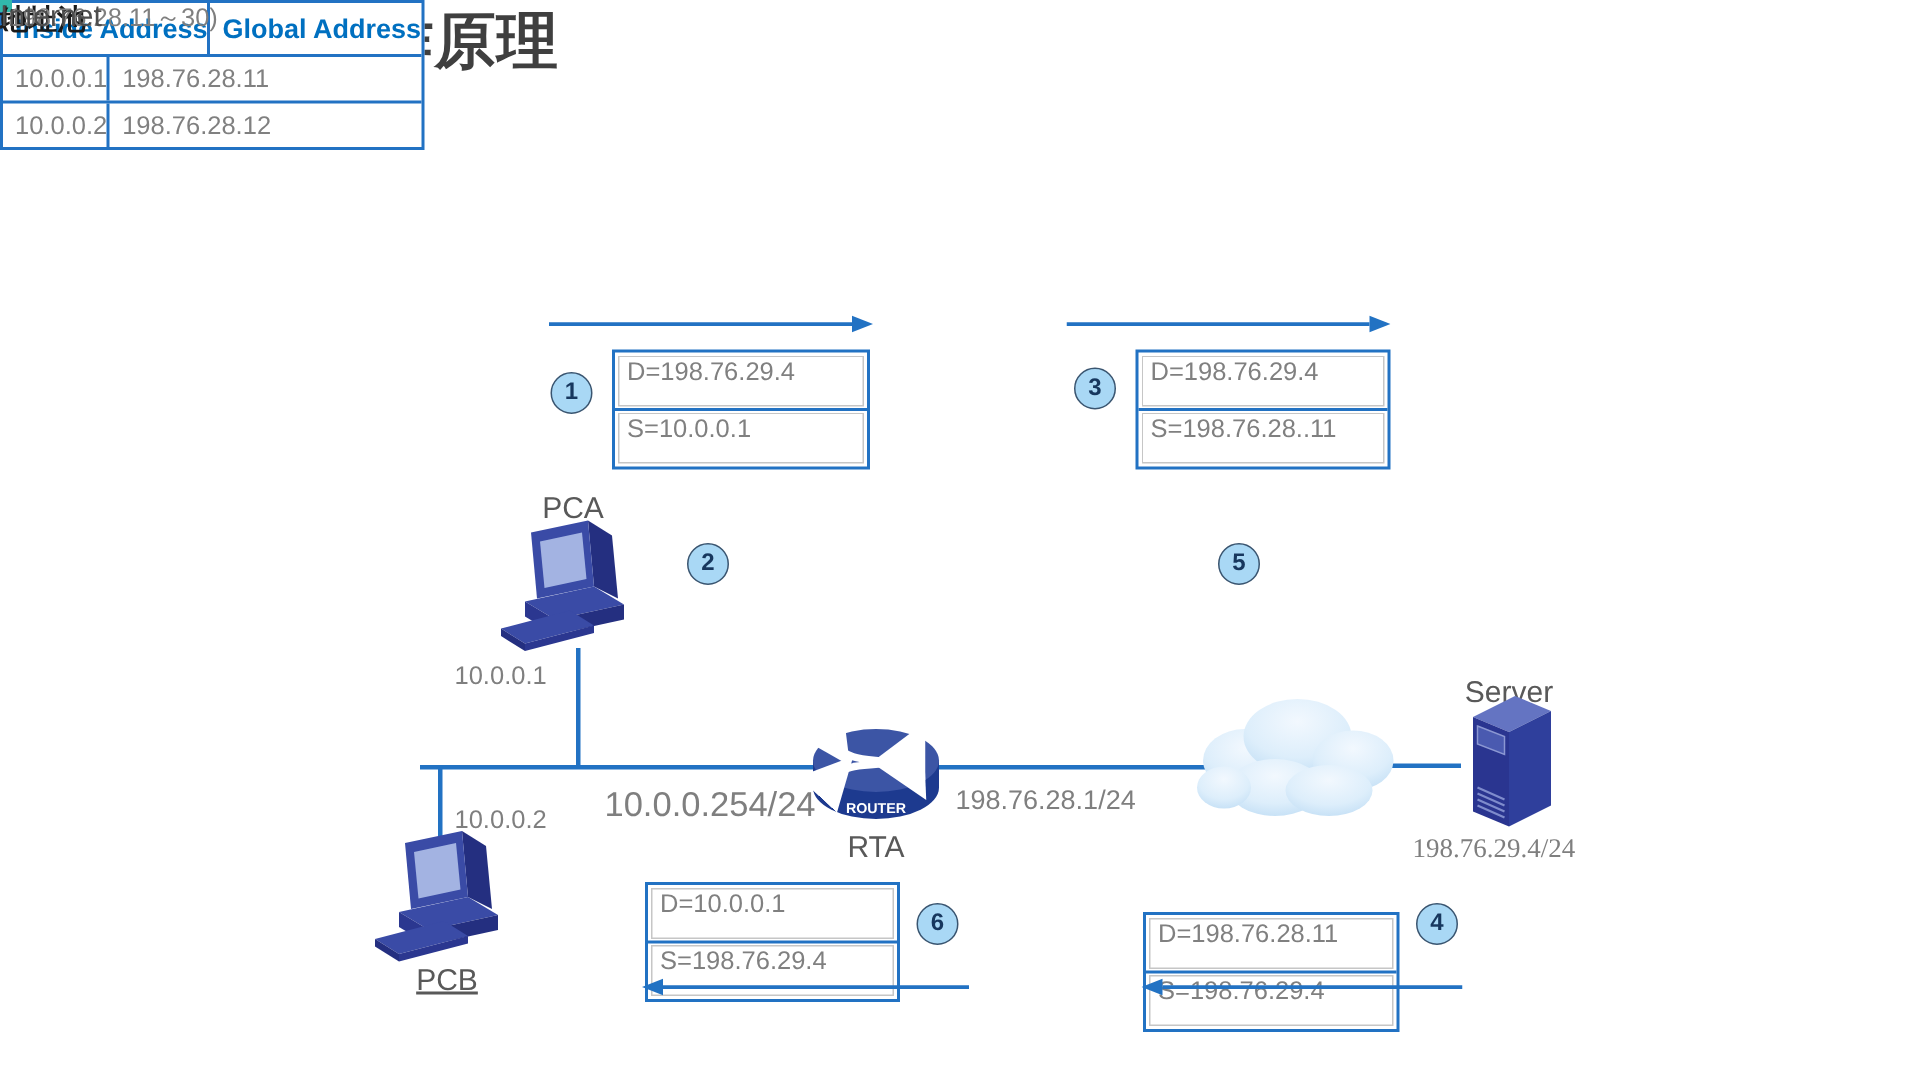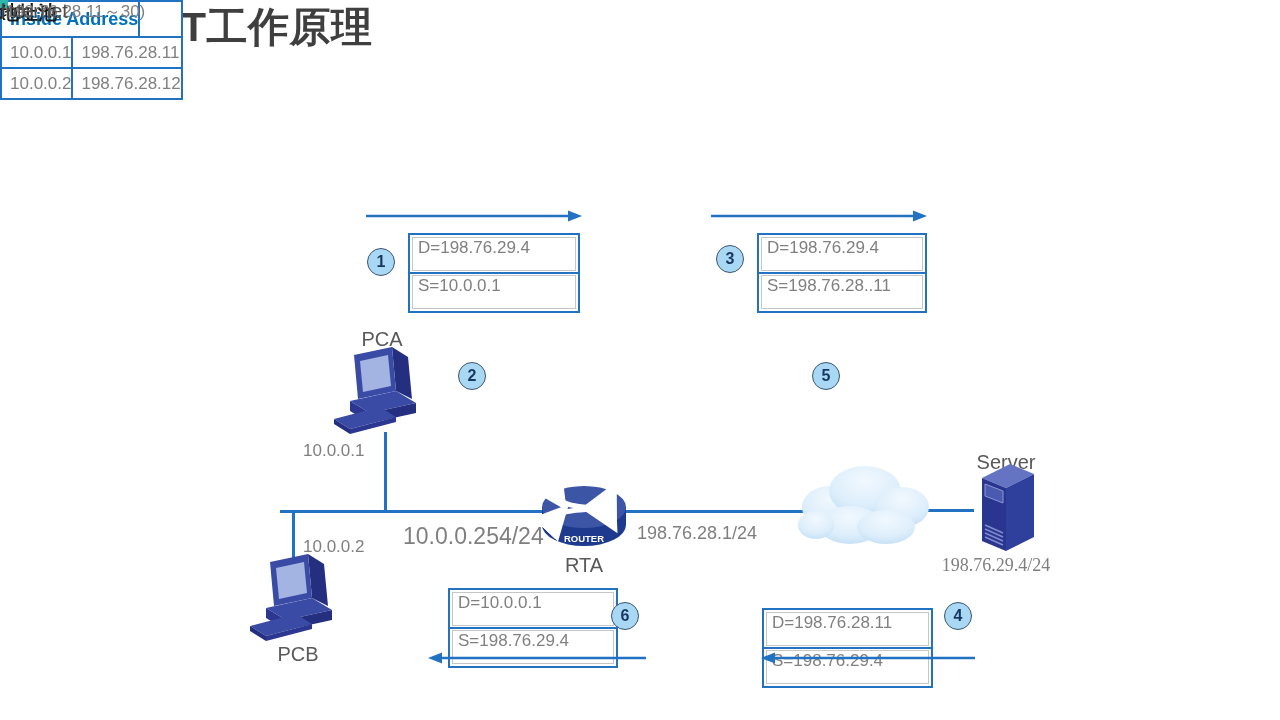--- a/index.html
+++ b/index.html
@@ -88,20 +88,21 @@
   <div class="abs pkt" style="left:757px;top:233px;width:170px;">
     <div class="pkt-row">D=198.76.29.4</div>
     <div class="pkt-sep"></div>
     <div class="pkt-row">S=198.76.28..11</div>
   </div>
 
   <div class="abs nat-title center">NAT table</div>
   <div class="abs nat-table">
     <div class="nt-row nt-header">
       <div class="nt-c1">Inside Address</div>
+      <div class="nt-c2">Global Address</div>
     </div>
     <div class="nt-row nt-data">
       <div class="nt-c1">10.0.0.1</div>
       <div class="nt-c2">198.76.28.11</div>
     </div>
     <div class="nt-row nt-data">
       <div class="nt-c1">10.0.0.2</div>
       <div class="nt-c2">198.76.28.12</div>
     </div>
   </div>
@@ -127,21 +128,21 @@
     <polygon points="60,2 76,12 80,54 64,46" fill="#242f80"></polygon>
     <polygon points="22,10 60,2 64,46 26,54" fill="#3a4ba6"></polygon>
     <polygon points="28,16 56,10 59,41 31,47" fill="#a3b3e2"></polygon>
     <polygon points="18,56 64,46 84,58 38,68" fill="#3a4ba6"></polygon>
     <polygon points="18,56 38,68 38,78 18,66" fill="#2b3790"></polygon>
     <polygon points="38,68 84,58 84,68 38,78" fill="#242f80"></polygon>
     <polygon points="2,74 48,62 64,72 18,84" fill="#3a4ba6"></polygon>
     <polygon points="2,74 18,84 18,89 2,79" fill="#242f80"></polygon>
     <polygon points="18,84 64,72 64,77 18,89" fill="#2b3790"></polygon>
   </svg>
-  <div class="abs lbl center" style="left:248px;top:643px;width:100px;">PCB</div>
+  <div class="abs lbl center" style="left:248px;top:643px;width:100px;text-decoration:underline;">PCB</div>
   <div class="abs ip" style="left:303px;top:537px;">10.0.0.2</div>
 
   <div class="abs pool-name center">地址池</div>
   <div class="abs pool-range center"><b>(</b><span>198.76.28.11～30)</span></div>
 
   <svg class="abs" style="left:540px;top:482px;" width="88" height="68" viewBox="0 0 88 68">
     <defs>
       <marker id="ah" markerWidth="7" markerHeight="7" refX="3.5" refY="3.5" orient="auto">
         <path d="M0,0 L7,3.5 L0,7 Z" fill="#ffffff"></path>
       </marker>
@@ -179,21 +180,21 @@
     <polygon points="34,31 62,17 62,80 34,94" fill="#2f3f9c"></polygon>
     <polygon points="10,21 34,31 34,94 10,84" fill="#2a3590"></polygon>
     <polygon points="13,27 31,34 31,46 13,39" fill="#4a5ab0" stroke="#8b97d2" stroke-width="1"></polygon>
     <line x1="13" y1="68" x2="31" y2="76" stroke="#7f8ccc" stroke-width="1.5"></line>
     <line x1="13" y1="72" x2="31" y2="80" stroke="#7f8ccc" stroke-width="1.5"></line>
     <line x1="13" y1="76" x2="31" y2="84" stroke="#7f8ccc" stroke-width="1.5"></line>
     <line x1="13" y1="80" x2="31" y2="88" stroke="#7f8ccc" stroke-width="1.5"></line>
   </svg>
   <div class="abs ip center" style="left:928px;top:555px;width:136px;font-size:18px;font-family:Liberation Serif, serif;">198.76.29.4/24</div>
 
-  <div class="abs pkt" style="left:448px;top:588px;width:170px;">
+  <div class="abs pkt" style="left:430px;top:588px;width:170px;">
     <div class="pkt-row">D=10.0.0.1</div>
     <div class="pkt-sep"></div>
     <div class="pkt-row">S=198.76.29.4</div>
   </div>
   <div class="abs step-circle" style="left:611px;top:602px;">6</div>
   <svg class="abs" style="left:428px;top:651px;" width="218" height="14">
     <polygon points="14,1.5 0,7 14,12.5" fill="#2272c3"></polygon>
     <line x1="14" y1="7" x2="218" y2="7" stroke="#2272c3" stroke-width="2.5"></line>
   </svg>
 

